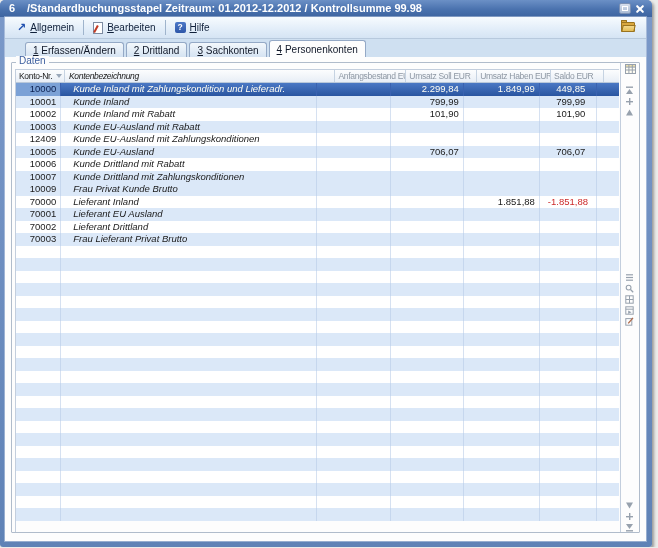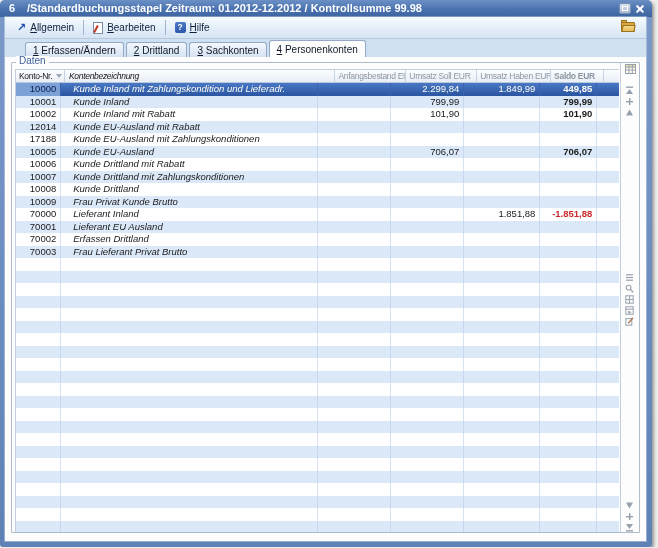--- a/index.html
+++ b/index.html
@@ -59,21 +59,21 @@
   .hcell.dark{color:#1a1a1a;}
   .sort-tri{width:0;height:0;border-left:3px solid transparent;border-right:3px solid transparent;border-top:4px solid #9aa8ba;display:inline-block;}
   .row{display:flex;height:12.5px;background:#ffffff;cursor:default;gap:8px;}
   .row.stripe{background:#dbe8f8;}
   .cell{font-size:9.5px;line-height:12.5px;color:#1a1a1a;white-space:nowrap;overflow:hidden;border-right:1px solid rgba(180,200,230,0.55);}
   .c0{width:49px;text-align:right;padding-right:4px;}
   .c1{width:271px;text-align:left;padding-left:4px;font-style:italic;}
   .c2{width:71px;text-align:right;padding-right:4px;}
   .c3{width:71px;text-align:right;padding-right:4px;}
   .c4{width:74px;text-align:right;padding-right:4px;}
-  .c5{width:53px;text-align:right;padding-right:4px;font-weight:bold;}
+  .c5{width:53px;text-align:right;padding-right:11px;}
   .c6{width:15px;border-right:none;}
   .row.selected{background:linear-gradient(180deg,#4a78c4,#2a55a0);}
   .row.selected .cell{color:#fffef4;border-right-color:#3a62b0;}
   .row.selected .c0{background:#7ba1d6;color:#0b2050;}
   .cell.neg{color:#cc2a2a;}
   
   #sidestrip{position:absolute;left:615px;top:6px;width:19px;height:469px;background:#fdfdfd;border-left:1px solid #c3cedd;}
   .strip-ic{position:absolute;left:4px;width:11px;height:10px;}
   .strip-ic svg{display:block;}
   
@@ -178,30 +178,30 @@
             <div class="row">
               <div class="cell c0">10002</div>
               <div class="cell c1">Kunde Inland mit Rabatt</div>
               <div class="cell c2"></div>
               <div class="cell c3">101,90</div>
               <div class="cell c4"></div>
               <div class="cell c5">101,90</div>
               <div class="cell c6"></div>
             </div>
             <div class="row stripe">
-              <div class="cell c0">12014</div>
+              <div class="cell c0">10003</div>
               <div class="cell c1">Kunde EU-Ausland mit Rabatt</div>
               <div class="cell c2"></div>
               <div class="cell c3"></div>
               <div class="cell c4"></div>
               <div class="cell c5"></div>
               <div class="cell c6"></div>
             </div>
             <div class="row">
-              <div class="cell c0">17188</div>
+              <div class="cell c0">12409</div>
               <div class="cell c1">Kunde EU-Ausland mit Zahlungskonditionen</div>
               <div class="cell c2"></div>
               <div class="cell c3"></div>
               <div class="cell c4"></div>
               <div class="cell c5"></div>
               <div class="cell c6"></div>
             </div>
             <div class="row stripe">
               <div class="cell c0">10005</div>
               <div class="cell c1">Kunde EU-Ausland</div>
@@ -222,29 +222,20 @@
             </div>
             <div class="row stripe">
               <div class="cell c0">10007</div>
               <div class="cell c1">Kunde Drittland mit Zahlungskonditionen</div>
               <div class="cell c2"></div>
               <div class="cell c3"></div>
               <div class="cell c4"></div>
               <div class="cell c5"></div>
               <div class="cell c6"></div>
             </div>
-            <div class="row">
-              <div class="cell c0">10008</div>
-              <div class="cell c1">Kunde Drittland</div>
-              <div class="cell c2"></div>
-              <div class="cell c3"></div>
-              <div class="cell c4"></div>
-              <div class="cell c5"></div>
-              <div class="cell c6"></div>
-            </div>
             <div class="row stripe">
               <div class="cell c0">10009</div>
               <div class="cell c1">Frau Privat Kunde Brutto</div>
               <div class="cell c2"></div>
               <div class="cell c3"></div>
               <div class="cell c4"></div>
               <div class="cell c5"></div>
               <div class="cell c6"></div>
             </div>
             <div class="row">
@@ -260,21 +251,21 @@
               <div class="cell c0">70001</div>
               <div class="cell c1">Lieferant EU Ausland</div>
               <div class="cell c2"></div>
               <div class="cell c3"></div>
               <div class="cell c4"></div>
               <div class="cell c5"></div>
               <div class="cell c6"></div>
             </div>
             <div class="row">
               <div class="cell c0">70002</div>
-              <div class="cell c1">Erfassen Drittland</div>
+              <div class="cell c1">Lieferant Drittland</div>
               <div class="cell c2"></div>
               <div class="cell c3"></div>
               <div class="cell c4"></div>
               <div class="cell c5"></div>
               <div class="cell c6"></div>
             </div>
             <div class="row stripe">
               <div class="cell c0">70003</div>
               <div class="cell c1">Frau Lieferant Privat Brutto</div>
               <div class="cell c2"></div>

